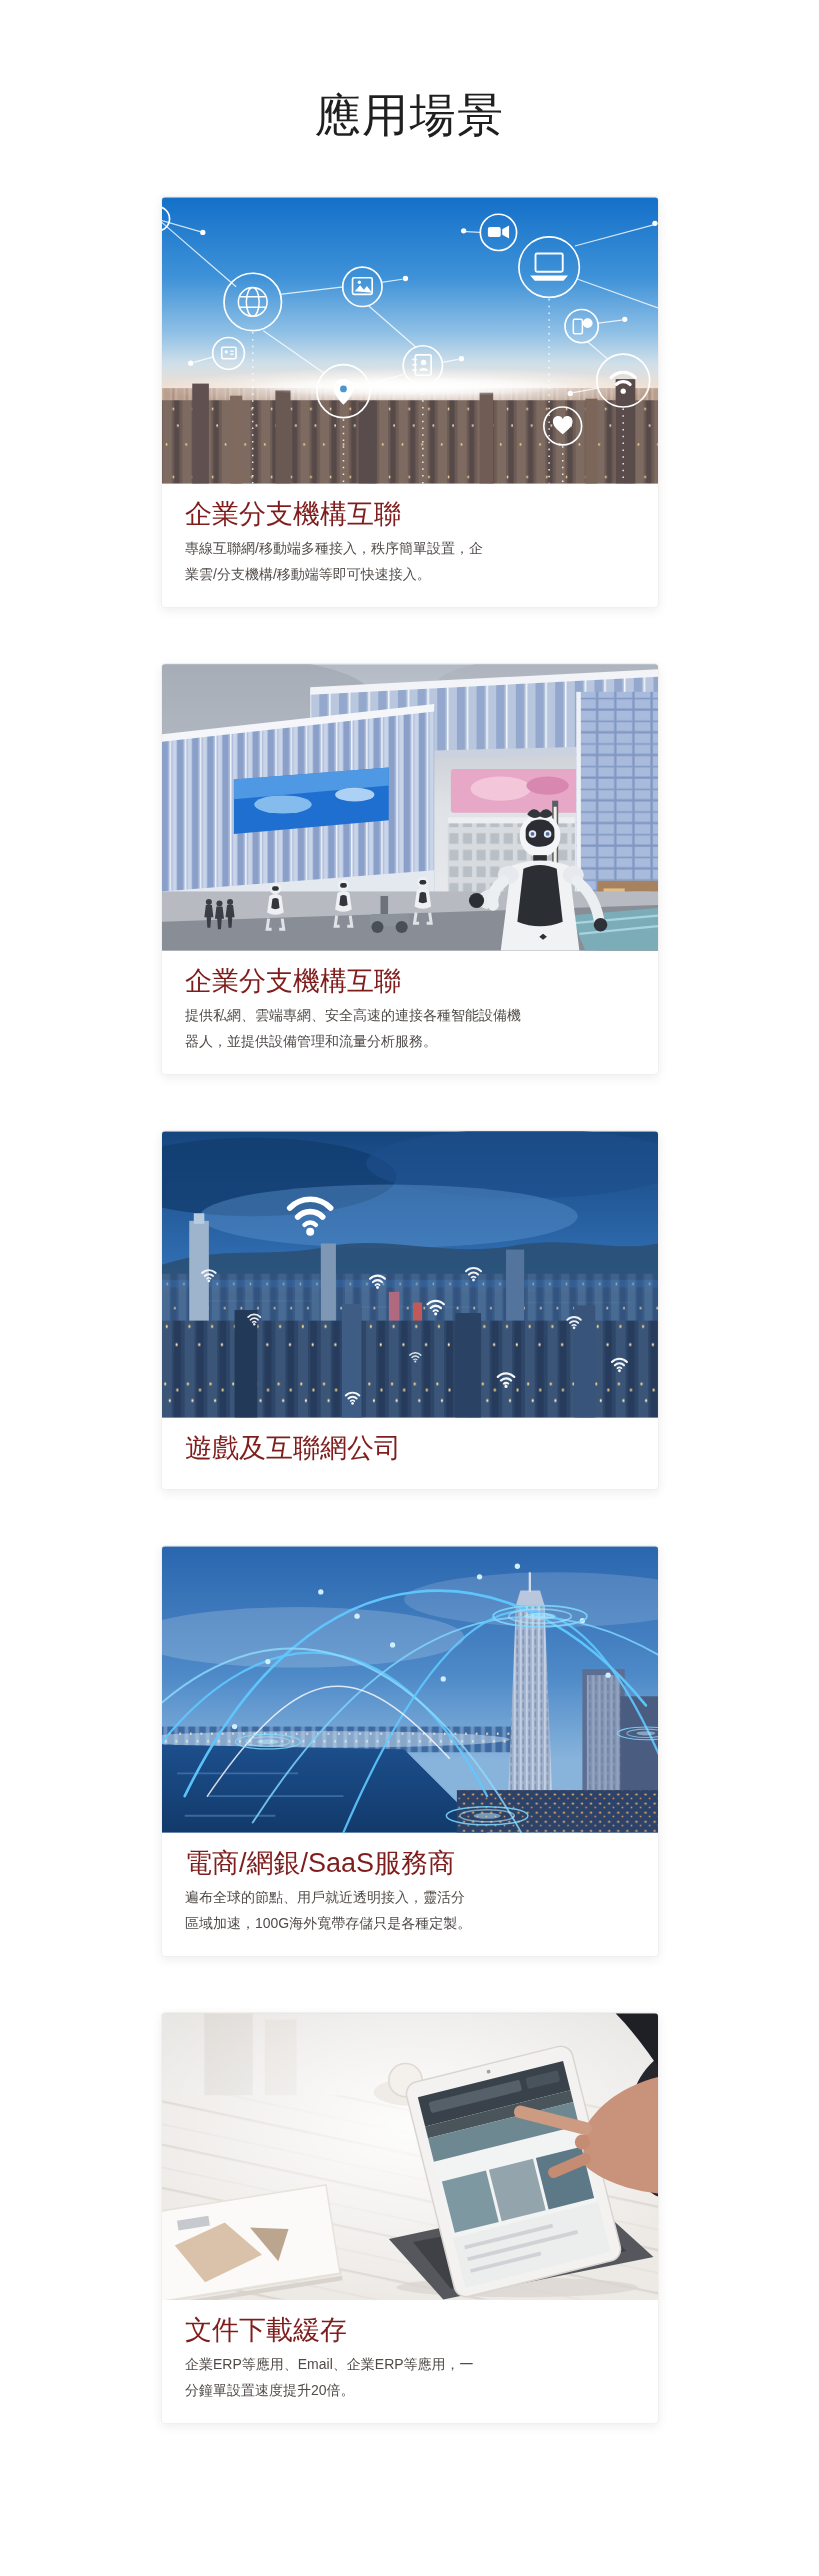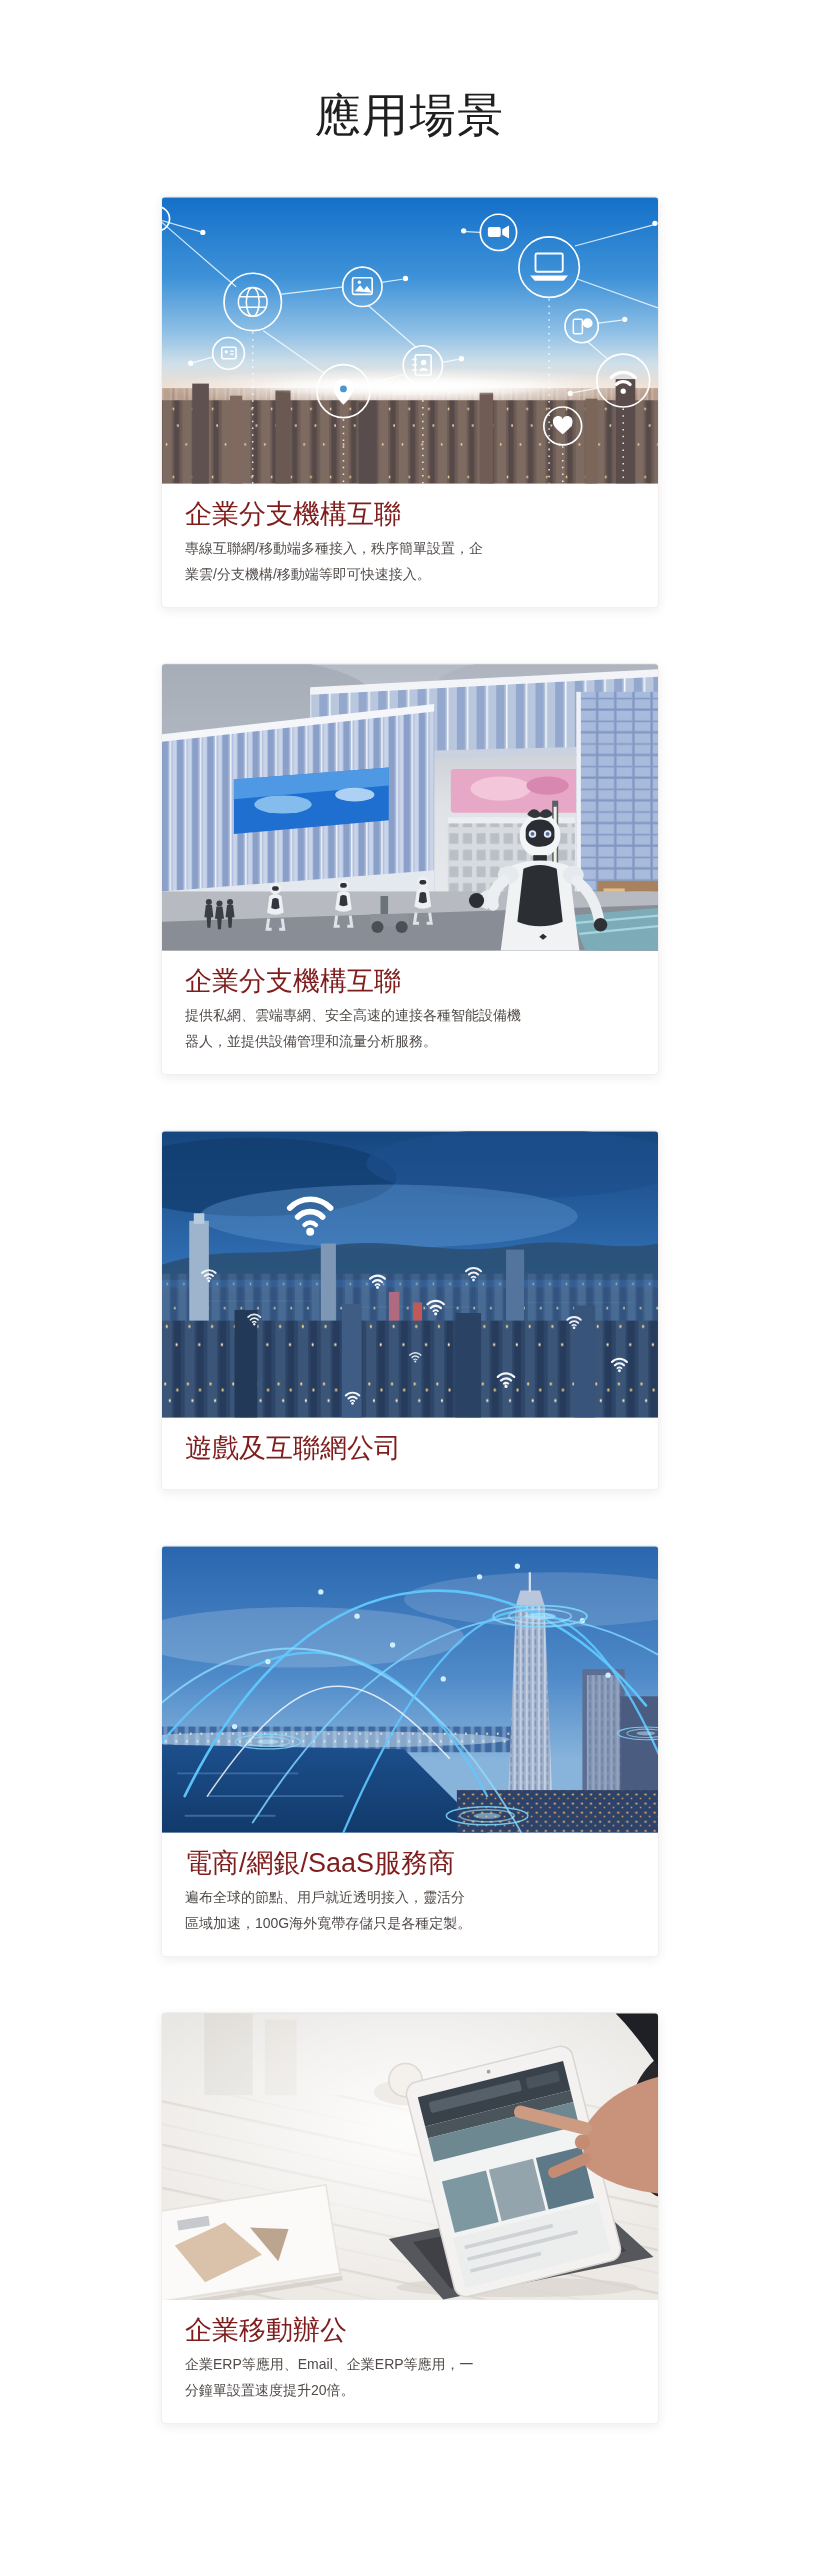--- a/index.html
+++ b/index.html
@@ -522,21 +522,21 @@
             <path d="M656,58 C 626,80 612,122 618,172 C 624,214 638,234 656,242 Z" fill="#26262b"></path>
             <path d="M600,0 H656 V70 C 634,38 616,16 600,0 Z" fill="#1f2026"></path>
             <path d="M656,84 C 610,96 578,120 560,150 L556,198 C 580,222 620,234 656,238 Z" fill="#c9937b"></path>
             <path d="M560,152 L474,130" stroke="#cd9a82" stroke-width="17" stroke-linecap="round"></path>
             <path d="M560,192 L518,210" stroke="#c48c72" stroke-width="15" stroke-linecap="round"></path>
             <circle cx="556" cy="170" r="10" fill="#c48c72"></circle>
           </g>
         </svg>
       </div>
       <div class="card-body">
-        <h2 class="card-title">企業移動辦公</h2>
+        <h2 class="card-title">文件下載緩存</h2>
         <p class="card-desc">企業ERP等應用、Email、企業ERP等應用，一
 分鐘單設置速度提升20倍。</p>
       </div>
     </article>
 
   </div>
 </div>
 
 
 </body></html>

